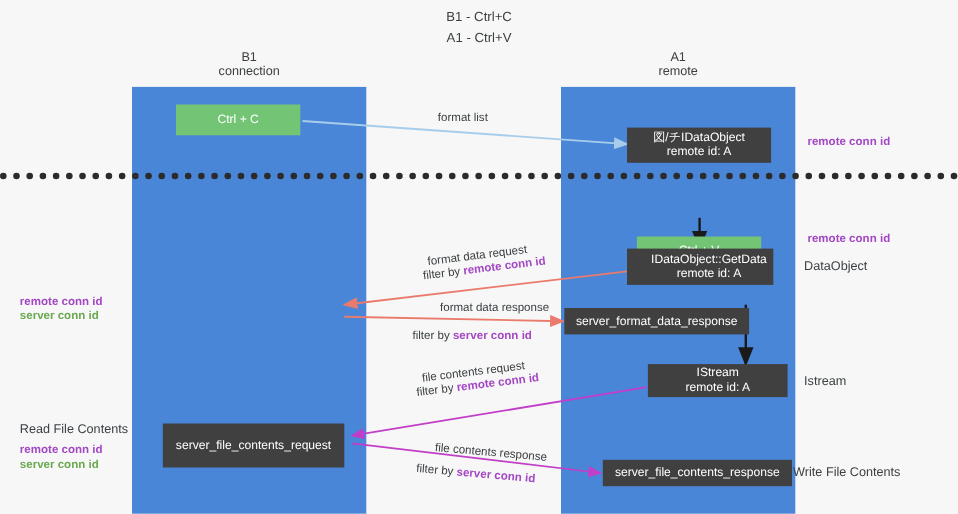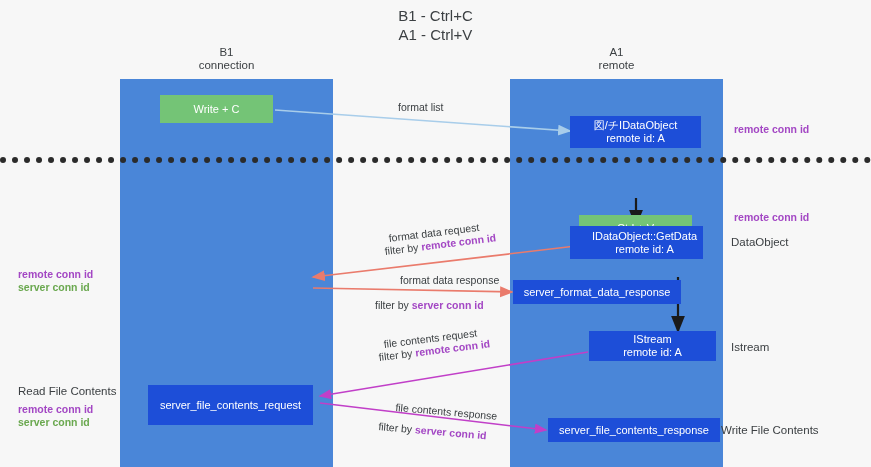--- a/index.html
+++ b/index.html
@@ -24,36 +24,36 @@
     text-align:center;
     color:#3c4043;
     font-size:11.5px;
     line-height:13px;
   }
   #head-b1{left:120px;top:46px;width:213px;}
   #head-a1{left:510px;top:46px;width:213px;}
   
   #title{
     position:absolute;left:0;top:6px;width:871px;
-    text-align:center;color:#3c4043;font-size:15px;line-height:19px;
+    text-align:center;color:#3c4043;font-size:12px;line-height:19px;
   }
   
   .node{
     position:absolute;
     display:flex;align-items:center;justify-content:center;
     flex-direction:column;
     color:#ffffff;
     font-size:11px;
     line-height:13px;
     text-align:center;
     box-sizing:border-box;
     padding:2px 4px;
   }
   .node.green{background:#74c476;}
-  .node.orange{background:#1d4ed8;}
+  .node.orange{background:#404040;}
   .node .l2{display:block;}
   
   .lbl{
     position:absolute;
     font-size:10.5px;
     line-height:13px;
     color:#3c4043;
     white-space:nowrap;
   }
   .lbl.big{font-size:11.5px;}
@@ -115,21 +115,21 @@
     <path d="M313,288 L512,292" stroke="#ea7b6c" stroke-width="1.7" fill="none" marker-end="url(#ah-red)"></path>
 
     <path d="M678,277 L678,331" stroke="#1a1a1a" stroke-width="2.2" fill="none" marker-end="url(#ah-black)"></path>
 
     <path d="M588,352 L320,396" stroke="#c13fc8" stroke-width="1.6" fill="none" marker-end="url(#ah-mag)"></path>
 
     <path d="M320,403 L546,430" stroke="#c13fc8" stroke-width="1.6" fill="none" marker-end="url(#ah-mag)"></path>
   </svg>
 
   <div class="node green" style="left:160px;top:95px;width:113px;height:28px;">
-    <span>Write + C</span>
+    <span>Ctrl + C</span>
   </div>
 
   <div class="node orange" style="left:570px;top:116px;width:131px;height:32px;">
     <span>図/チIDataObject</span>
     <span class="l2">remote id: A</span>
   </div>
 
   <div class="node green" style="left:579px;top:171px;width:113px;height:27px;margin-top:44px;">
     <span>Ctrl + V</span>
   </div>

